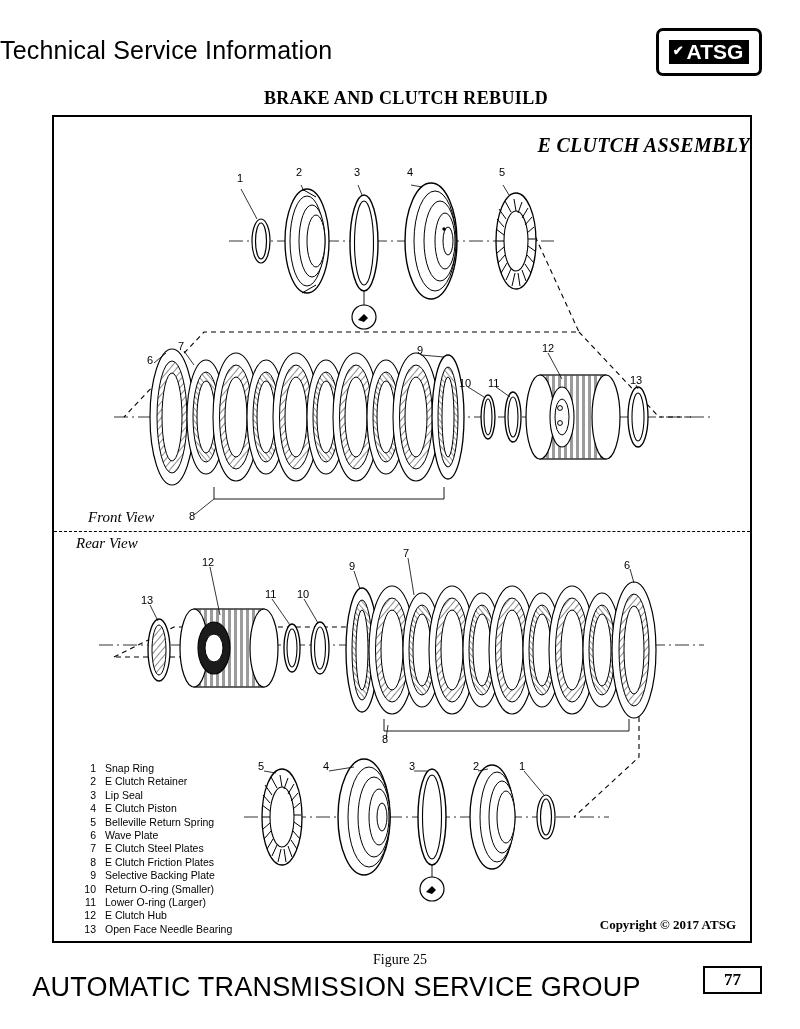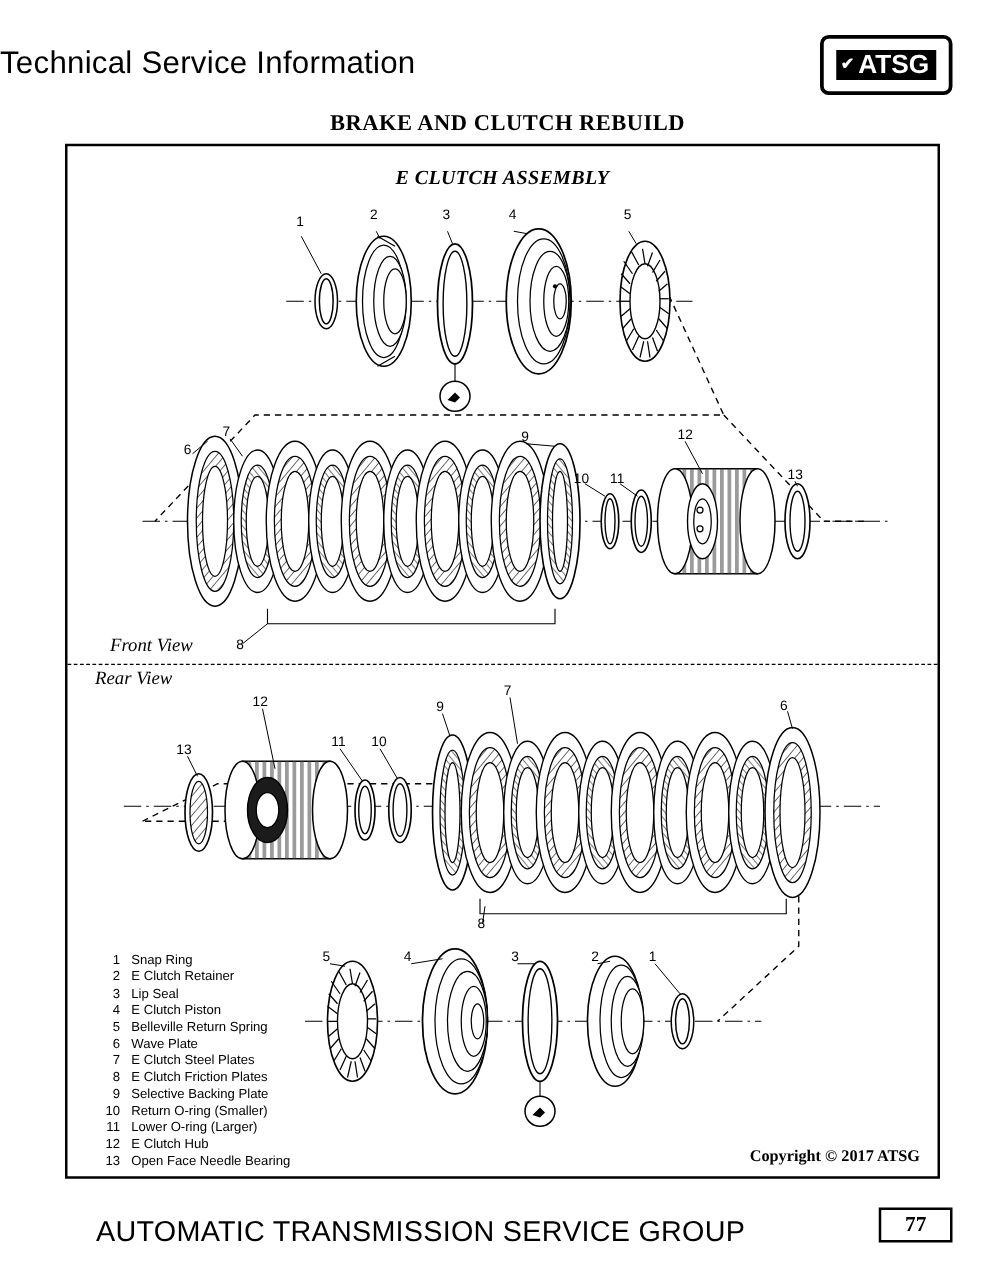--- a/index.html
+++ b/index.html
@@ -82,25 +82,25 @@
     top: 115px;
     width: 700px;
     height: 828px;
     border: 2px solid #000;
     box-sizing: border-box;
   }
   .assembly-title {
     position: absolute;
     left: 0; top: 17px;
     width: 100%;
-    text-align: center;
+    text-align: right;
     font-family: "Liberation Serif", serif;
     font-weight: bold;
     font-style: italic;
-    font-size: 16px;
+    font-size: 20px;
     letter-spacing: 0.3px;
   }
   .view-label {
     position: absolute;
     font-family: "Liberation Serif", serif;
     font-style: italic;
     font-size: 15px;
   }
   .view-front { left: 34px; top: 392px; }
   .view-rear  { left: 22px; top: 418px; font-style: italic; }
@@ -148,21 +148,21 @@
     text-align: center;
     font-family: "Liberation Serif", serif;
     font-size: 14px;
   }
   .footer-org {
     position: absolute;
     left: 0;
     top: 972px;
     width: 673px;
     text-align: center;
-    font-size: 23px;
+    font-size: 27px;
     letter-spacing: 0.2px;
   }
   .page-num {
     position: absolute;
     right: 38px;
     top: 966px;
     width: 59px;
     height: 28px;
     border: 2px solid #000;
     box-sizing: border-box;
@@ -578,16 +578,17 @@
         </div>
       <div class="row">
           <span class="n">13</span>
           <span class="t">Open Face Needle Bearing</span>
         </div>
     </div>
 
     <div class="copyright">Copyright © 2017 ATSG</div>
   </div>
 
+  <div class="figure-label">Figure 25</div>
   <div class="footer-org">AUTOMATIC TRANSMISSION SERVICE GROUP</div>
   <div class="page-num">77</div>
 
 </div>
 
 </body></html>

